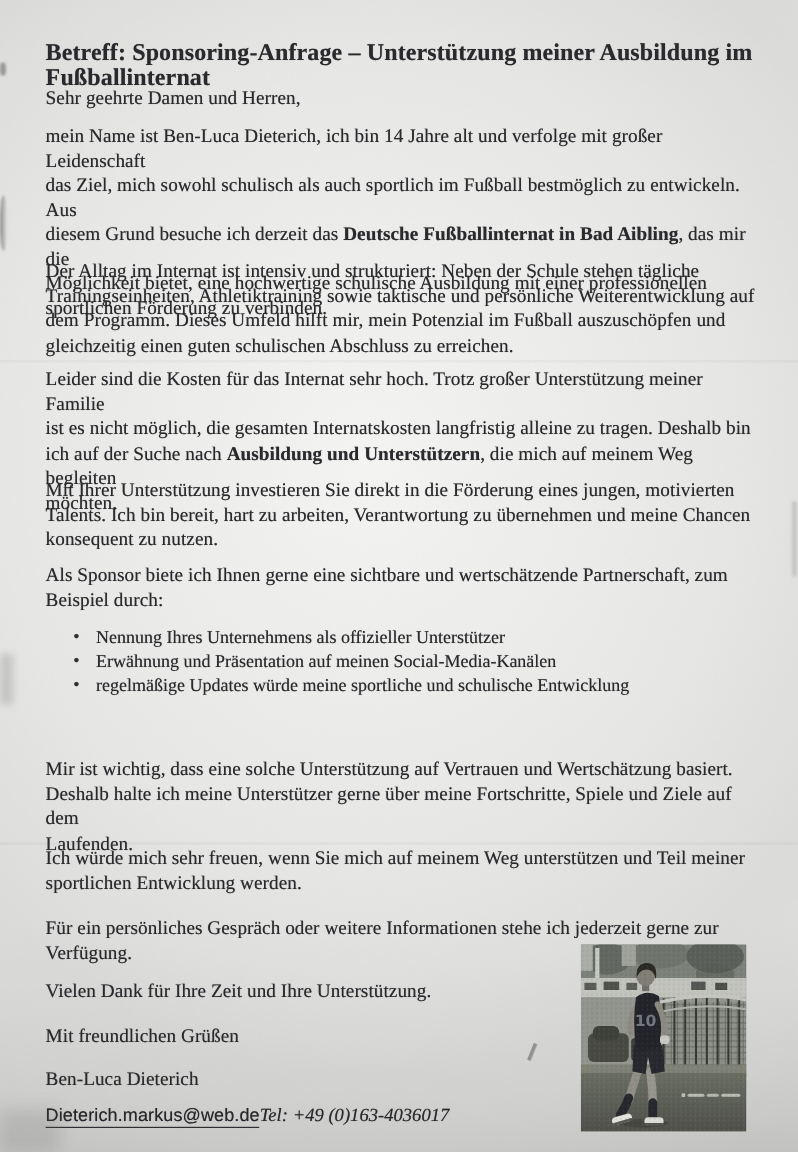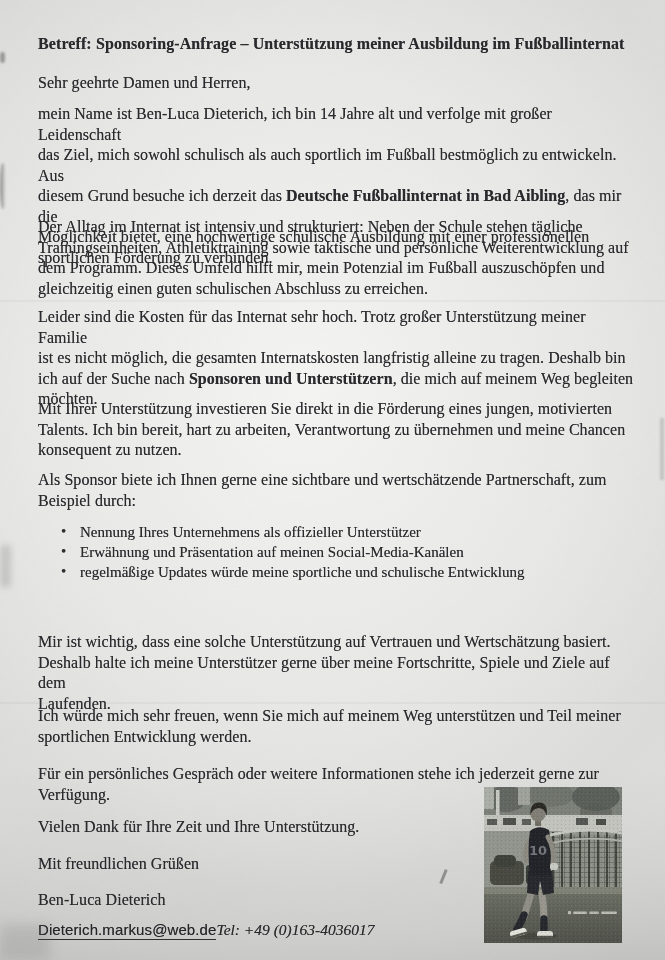--- a/index.html
+++ b/index.html
@@ -11,21 +11,21 @@
       linear-gradient(to bottom, #dededc 0%, #e2e2e0 8%, #e0e0de 80%, #c9c9c7 97%, #c2c2c0 100%);
     font-family:"Liberation Serif","DejaVu Serif",serif;
     color:#26262a;
   }
   .doc { position:absolute; inset:0; text-shadow:0 0 .6px rgba(25,25,30,.55); }
   .block {
     position:absolute; left:38px; right:30px;
     white-space:pre-line; font-size:16px; line-height:20.5px; letter-spacing:.05px;
   }
   .b { font-weight:bold; }
-  .subject { font-weight:bold; font-size:16px; letter-spacing:.1px; }
+  .subject { font-weight:bold; font-size:20px; letter-spacing:.1px; }
   ul.bullets { position:absolute; left:38px; right:30px; list-style:none; }
   ul.bullets li {
     position:relative; padding-left:42px; font-size:15px; line-height:19.8px;
     white-space:pre-line;
   }
   ul.bullets li::before {
     content:"•"; position:absolute; left:23px; top:-1px; font-size:15px; color:#2a2a2e;
   }
   .footer-row { position:absolute; left:38px; top:921px; display:flex; align-items:baseline; }
   .email {
@@ -66,21 +66,21 @@
 Möglichkeit bietet, eine hochwertige schulische Ausbildung mit einer professionellen
 sportlichen Förderung zu verbinden.</span></div>
 
     <div class="block" style="top:217px">Der Alltag im Internat ist intensiv und strukturiert: Neben der Schule stehen tägliche
 Trainingseinheiten, Athletiktraining sowie taktische und persönliche Weiterentwicklung auf
 dem Programm. Dieses Umfeld hilft mir, mein Potenzial im Fußball auszuschöpfen und
 gleichzeitig einen guten schulischen Abschluss zu erreichen.</div>
 
     <div class="block" style="top:307px"><span>Leider sind die Kosten für das Internat sehr hoch. Trotz großer Unterstützung meiner Familie
 ist es nicht möglich, die gesamten Internatskosten langfristig alleine zu tragen. Deshalb bin
-ich auf der Suche nach </span><span class="b">Sponsoren und Unterstützern</span><span>, die mich auf meinem Weg begleiten
+ich auf der Suche nach </span><span class="b">Ausbildung und Unterstützern</span><span>, die mich auf meinem Weg begleiten
 möchten.</span></div>
 
     <div class="block" style="top:399px">Mit Ihrer Unterstützung investieren Sie direkt in die Förderung eines jungen, motivierten
 Talents. Ich bin bereit, hart zu arbeiten, Verantwortung zu übernehmen und meine Chancen
 konsequent zu nutzen.</div>
 
     <div class="block" style="top:470px">Als Sponsor biete ich Ihnen gerne eine sichtbare und wertschätzende Partnerschaft, zum
 Beispiel durch:</div>
 
     <ul class="bullets" style="top:523px">

